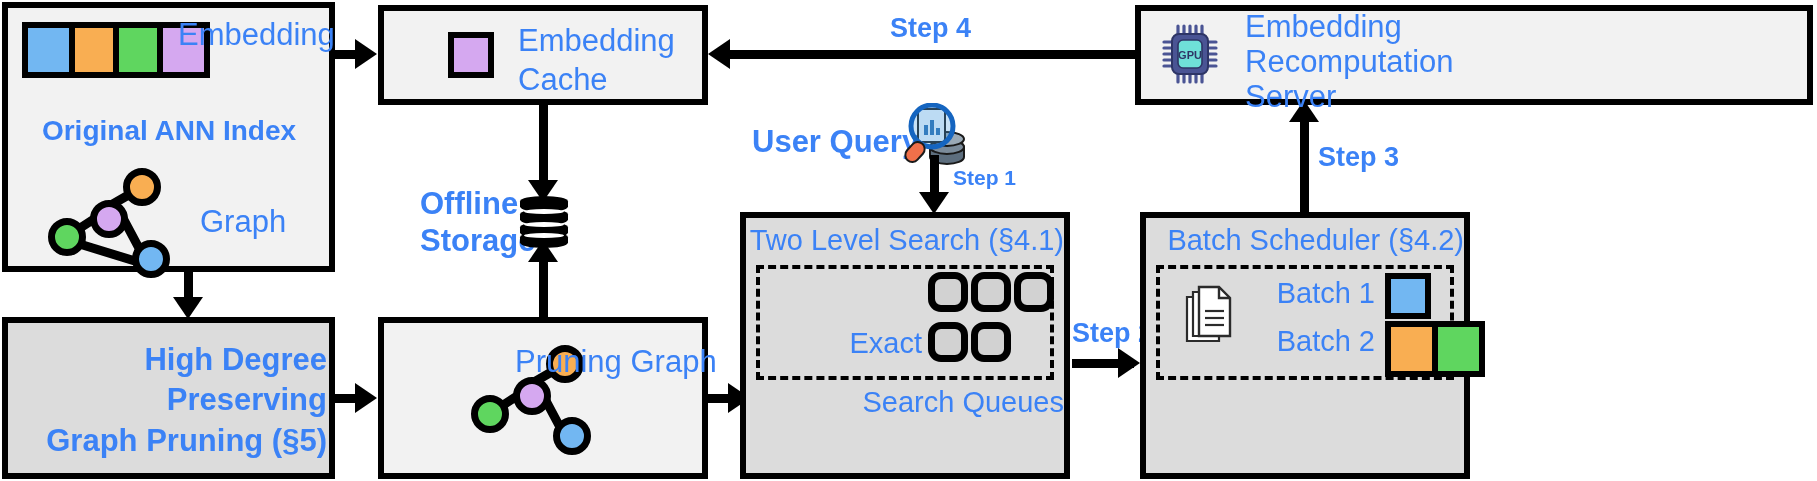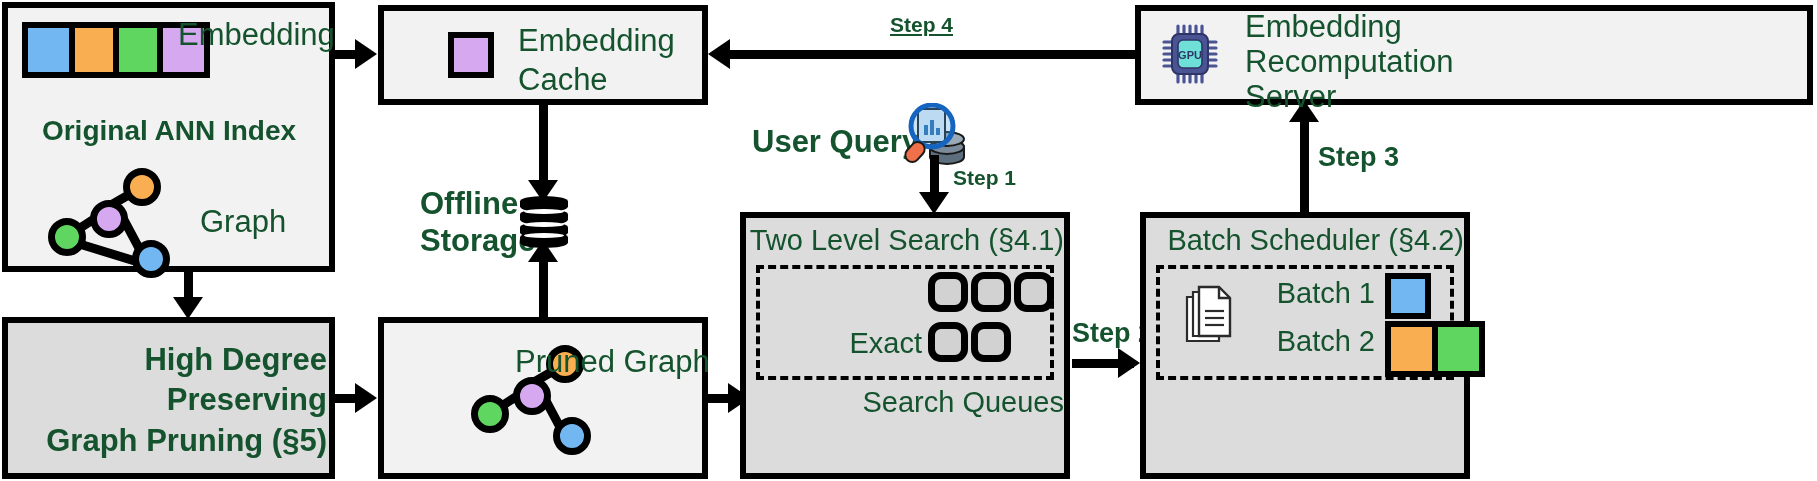--- a/index.html
+++ b/index.html
@@ -2,21 +2,21 @@
 <html><head>
 <meta charset="utf-8">
 <style>
   html,body{margin:0;padding:0;background:#ffffff;}
   body{font-family:"Liberation Sans","DejaVu Sans",sans-serif;}
   #canvas{position:relative;width:1817px;height:481px;background:#fff;overflow:hidden;}
 
   .box{position:absolute;box-sizing:border-box;border:6px solid #000;background:#f2f2f2;}
   .box.gray{background:#dcdcdc;}
 
-  .lbl{position:absolute;color:#14532d;line-height:1.12;white-space:pre-line;}
+  .lbl{position:absolute;color:#3b82f6;line-height:1.12;white-space:pre-line;}
   .ctr{text-align:right;}
   .bold{font-weight:bold;}
 
   
   .ln{position:absolute;background:#000;}
   .ah{position:absolute;width:0;height:0;}
   .ah-r{border-top:15px solid transparent;border-bottom:15px solid transparent;border-left:22px solid #000;}
   .ah-l{border-top:15px solid transparent;border-bottom:15px solid transparent;border-right:22px solid #000;}
   .ah-d{border-left:15px solid transparent;border-right:15px solid transparent;border-top:22px solid #000;}
   .ah-u{border-left:15px solid transparent;border-right:15px solid transparent;border-bottom:22px solid #000;}
@@ -88,21 +88,21 @@
   </div>
   <div class="graph" style="left:463px;top:345px;width:140px;height:100px;">
     <div class="edge" style="left:27px;top:64px;width:42px;transform:rotate(-33deg);"></div>
     <div class="edge" style="left:72px;top:32px;width:44px;transform:rotate(-30deg);"></div>
     <div class="edge" style="left:78px;top:42px;width:46px;transform:rotate(62deg);"></div>
     <div class="node" style="left:83px;top:0px;width:38px;height:38px;background:#f9ae52;"></div>
     <div class="node" style="left:50px;top:32px;width:38px;height:38px;background:#d5a8f0;"></div>
     <div class="node" style="left:8px;top:50px;width:38px;height:38px;background:#5fd65f;"></div>
     <div class="node" style="left:90px;top:72px;width:38px;height:38px;background:#72b7f2;"></div>
   </div>
-  <div class="lbl" style="left:515px;top:345px;top:345px;font-size:31px;line-height:1;top:346px;margin-top:0;">Pruned Graph</div>
+  <div class="lbl" style="left:515px;top:345px;top:345px;font-size:31px;line-height:1;top:346px;margin-top:0;">Pruning Graph</div>
 
   <div class="ln" style="left:335px;top:394px;width:32px;height:9px;"></div>
   <div class="ah ah-r" style="left:355px;top:383px;"></div>
 
   <div class="ln" style="left:708px;top:394px;width:32px;height:9px;"></div>
   <div class="ah ah-r" style="left:728px;top:383px;"></div>
 
   <div class="box" style="left:378px;top:5px;width:330px;height:100px;">
   </div>
   <div class="chipsolo" style="left:448px;top:32px;width:46px;height:46px;background:#d5a8f0;"></div>
@@ -227,15 +227,15 @@
     <rect x="10" y="10" width="36" height="40" rx="7" fill="#4a5494" stroke="#2e3566" stroke-width="2"></rect>
     <rect x="16" y="16" width="24" height="28" rx="5" fill="#6fe0d8" stroke="#2e3566" stroke-width="1.6"></rect>
     <text x="28" y="35" text-anchor="middle" font-family="'Liberation Sans',sans-serif" font-size="11" font-weight="bold" fill="#2e3566">GPU</text>
   </svg>
   <div class="lbl" style="left:1245px;top:9px;font-size:31px;line-height:1.13;">Embedding
 Recomputation
 Server</div>
 
   <div class="ln" style="left:720px;top:50px;width:415px;height:9px;"></div>
   <div class="ah ah-l" style="left:708px;top:39px;"></div>
-  <div class="lbl bold" style="left:890px;top:13px;font-size:21px;text-decoration:underline;">Step 4</div>
+  <div class="lbl bold" style="left:890px;top:13px;font-size:27px;">Step 4</div>
 
 </div>
 
 </body></html>

